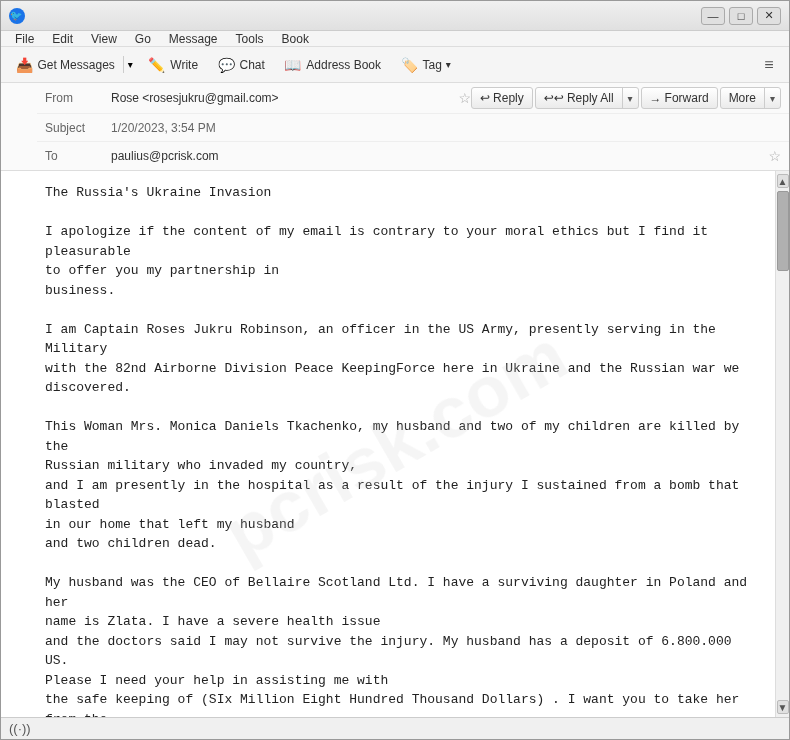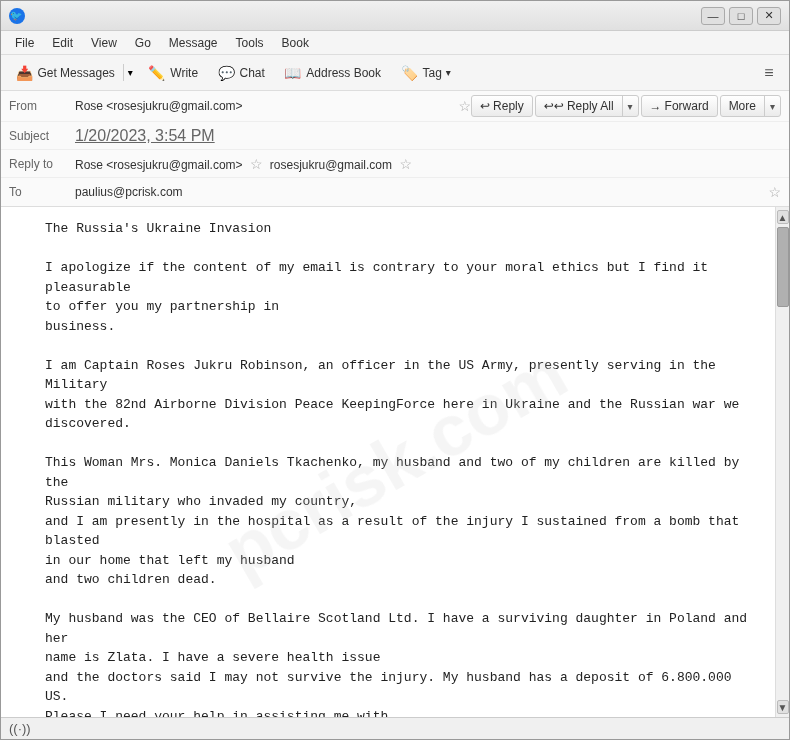--- a/index.html
+++ b/index.html
@@ -68,21 +68,21 @@
       color: #333;
     }
     .title-btn.close { background: #e0e0e0; }
     
     .menu-bar {
       background: #f5f5f5;
       border-bottom: 1px solid #ddd;
       display: flex;
       align-items: center;
       padding: 2px 6px;
-      height: 24px;
+      height: 16px;
       gap: 2px;
     }
     .menu-item {
       padding: 2px 8px;
       font-size: 12px;
       color: #333;
       cursor: pointer;
       border-radius: 2px;
     }
     
@@ -140,20 +140,21 @@
       background: #fafafa;
       border-bottom: 1px solid #ddd;
       padding: 0;
     }
     .email-header-row {
       display: flex;
       align-items: center;
       padding: 4px 8px;
       border-bottom: 1px solid #eee;
       min-height: 28px;
+      margin-left: 36px;
     }
     .email-header-row:last-child { border-bottom: none; }
     .email-field-label {
       color: #666;
       font-size: 12px;
       min-width: 60px;
       margin-right: 6px;
     }
     .email-field-value {
       color: #333;
@@ -197,24 +198,23 @@
       font-size: 12px;
       color: #333;
     }
     .action-btn-group .drop-part {
       padding: 3px 5px;
       cursor: pointer;
       font-size: 10px;
       color: #555;
     }
     .timestamp {
-      font-size: 16px;
+      font-size: 12px;
       color: #666;
       white-space: nowrap;
-      text-decoration: underline;
     }
     .star-icon {
       font-size: 14px;
       color: #aaa;
       cursor: pointer;
       margin-left: 4px;
     }
     
     .email-body-container {
       flex: 1;
@@ -387,29 +387,20 @@
           <div class="drop-part">▾</div>
         </div>
       </div>
     </div>
 
     <div class="email-header-row">
       <span class="email-field-label">Subject</span>
       <span class="timestamp">1/20/2023, 3:54 PM</span>
     </div>
 
-    <div class="email-header-row">
-      <span class="email-field-label">Reply to</span>
-      <span class="email-field-value">
-        <span>Rose &lt;rosesjukru@gmail.com&gt;</span>
-        <span class="star-icon">☆</span>
-        <span style="margin-left:4px;">rosesjukru@gmail.com</span>
-        <span class="star-icon">☆</span>
-      </span>
-    </div>
 
     <div class="email-header-row">
       <span class="email-field-label">To</span>
       <span class="email-field-value">paulius@pcrisk.com</span>
       <span class="star-icon">☆</span>
     </div>
   </div>
 
   <div class="email-body-container">
     <div class="email-body">The Russia's Ukraine Invasion

